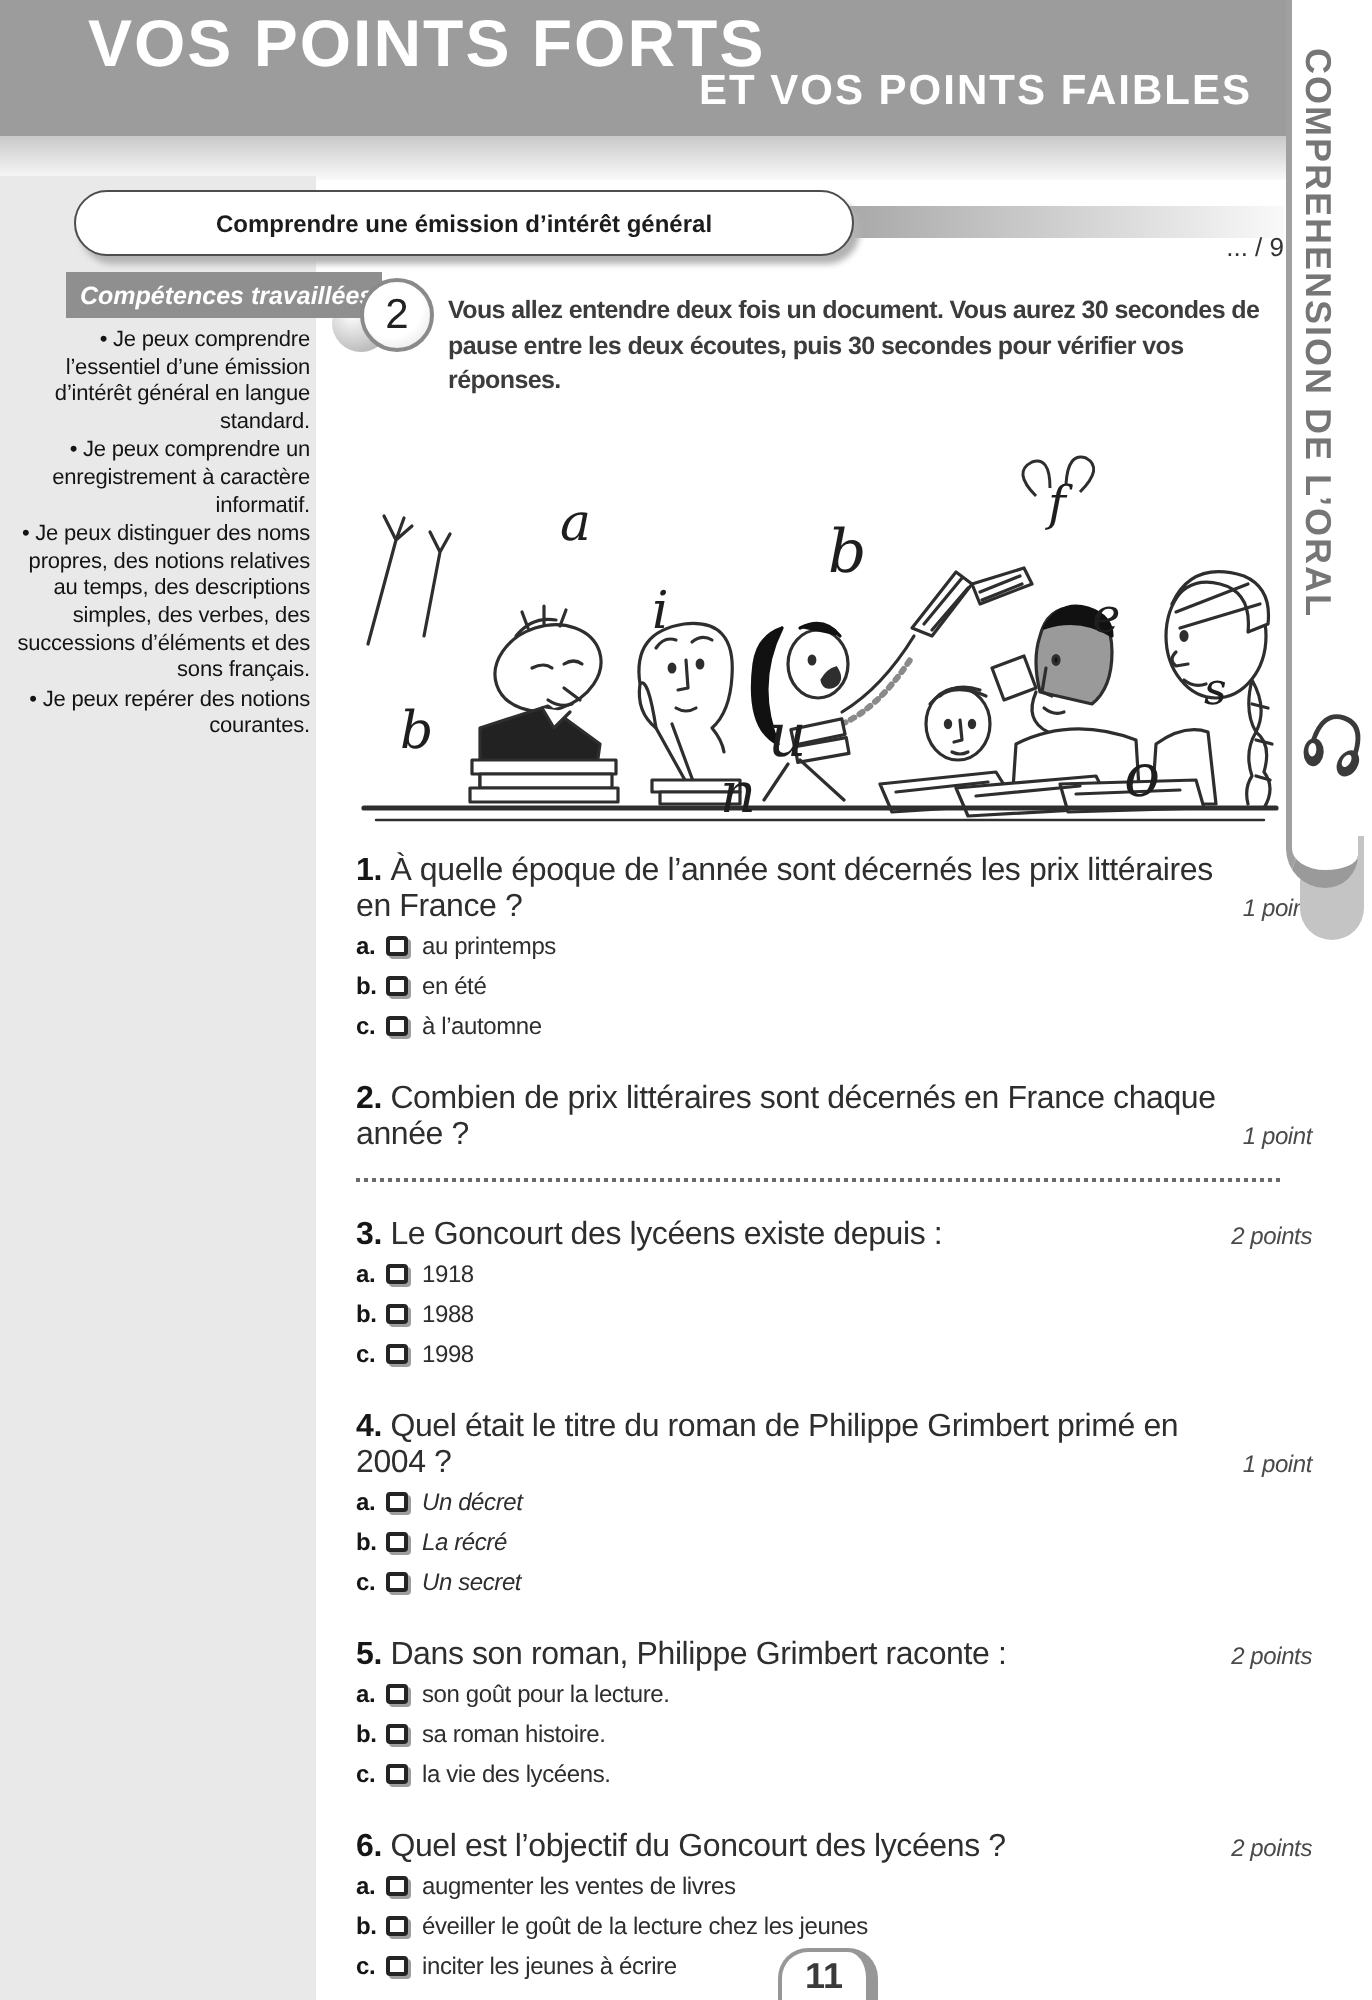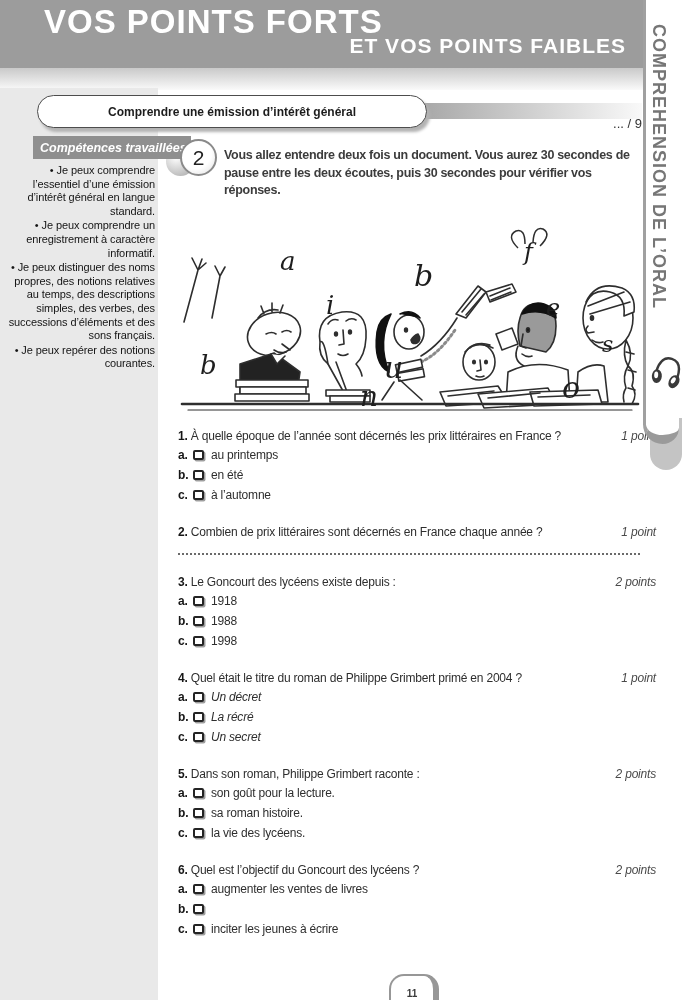--- a/index.html
+++ b/index.html
@@ -49,36 +49,36 @@
     display:flex; align-items:center; justify-content:center; font-size:21px; color:#222; }
   .instr { position:absolute; left:224px; top:147px; width:422px;
     font-size:12.5px; font-weight:700; color:#3c3c3c; line-height:17.5px; letter-spacing:-0.3px; }
   
   .illus { position:absolute; left:178px; top:222px; width:464px; height:200px; }
   .lt { font-family:"DejaVu Serif", serif; font-style:italic; fill:#1e1e1e; }
   
   .questions { position:absolute; left:178px; top:427px; width:478px; letter-spacing:-0.2px; }
   .qblock { margin-bottom:18px; }
   .qhead { display:flex; align-items:flex-end; }
-  .qtext { flex:1; font-size:12px; line-height:18px; color:#2e2e2e; }
+  .qtext { flex:1; font-size:16px; line-height:18px; color:#2e2e2e; }
   .qnum { font-weight:700; color:#161616; }
   .qpoints { font-size:12px; font-style:italic; color:#4a4a4a; white-space:nowrap; margin-left:8px;
     line-height:18px; }
   .opt { display:flex; align-items:center; height:20px; font-size:12px; color:#2e2e2e; }
   .optl { font-weight:700; color:#161616; width:14px; }
   .cbox { display:inline-block; width:11px; height:10px; background:#fff;
     border:2px solid #242424; border-radius:2px; box-shadow:1.5px 1.5px 0 rgba(40,40,40,.45);
     margin:0 7px 0 1px; }
   .italic { font-style:italic; }
   .answer-line { margin-top:6px; height:8px; border-bottom:2px dotted #6a6a6a; width:462px; }
   
   .page-tab { position:absolute; left:389px; top:974px; width:50px; height:26px; background:#fff;
     border:2px solid #979797; border-right-width:6px; border-bottom:none;
     border-radius:15px 15px 0 0; display:flex; align-items:flex-end; justify-content:center;
-    font-size:10px; font-weight:700; color:#3a3a3a; padding-bottom:1px; z-index:3; }
+    font-size:18px; font-weight:700; color:#3a3a3a; padding-bottom:1px; z-index:3; }
 </style>
 </head>
 <body>
 
 <div class="header-band">
   <div class="hl1">VOS POINTS FORTS</div>
   <div class="hl2">ET VOS POINTS FAIBLES</div>
 </div>
 <div class="under-grad"></div>
 
@@ -311,20 +311,21 @@
       <div class="qpoints">2 points</div>
     </div>
     <div class="opt">
         <span class="optl">a.</span>
         <span class="cbox"></span>
         <span>augmenter les ventes de livres</span>
       </div>
     <div class="opt">
         <span class="optl">b.</span>
         <span class="cbox"></span>
+        <span>éveiller le goût de la lecture chez les jeunes</span>
       </div>
     <div class="opt">
         <span class="optl">c.</span>
         <span class="cbox"></span>
         <span>inciter les jeunes à écrire</span>
       </div>
   </div>
 
 </div>
 

